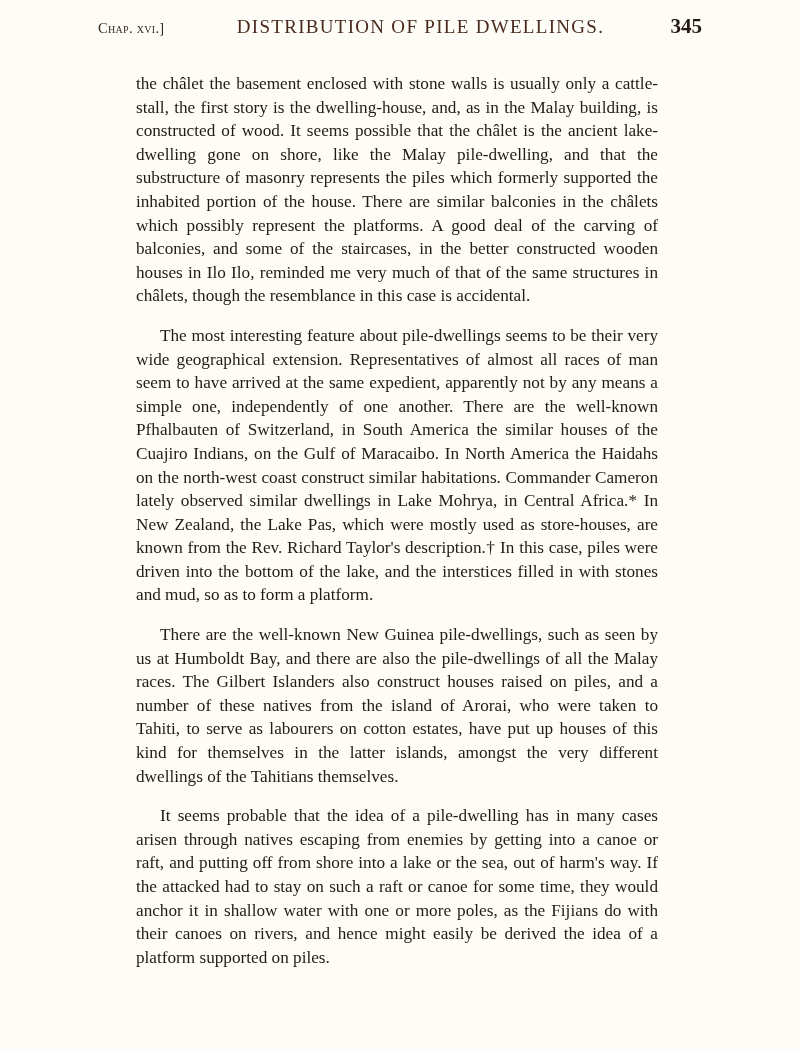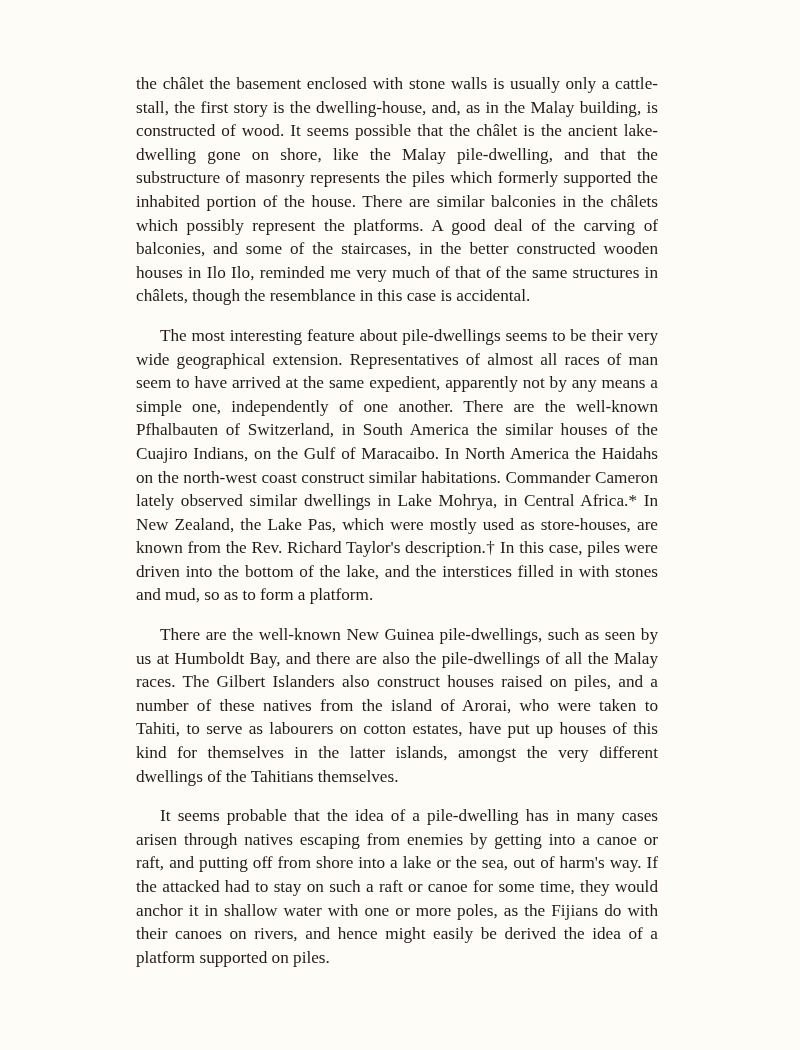--- a/index.html
+++ b/index.html
@@ -88,20 +88,25 @@
   }
   .footnotes p + p {
     margin-top: 1px;
   }
 </style>
 </head>
 <body>
 
 <div class="page">
 
+  <div class="header">
+    <span class="chap">Chap. xvi.]</span>
+    <span class="running-title">DISTRIBUTION OF PILE DWELLINGS.</span>
+    <span class="page-number">345</span>
+  </div>
 
   <div class="body-text">
     <p class="first">the châlet the basement enclosed with stone walls is usually only a cattle-stall, the first story is the dwelling-house, and, as in the Malay building, is constructed of wood. It seems possible that the châlet is the ancient lake-dwelling gone on shore, like the Malay pile-dwelling, and that the substructure of masonry represents the piles which formerly supported the inhabited portion of the house. There are similar balconies in the châlets which possibly represent the platforms. A good deal of the carving of balconies, and some of the staircases, in the better constructed wooden houses in Ilo Ilo, reminded me very much of that of the same structures in châlets, though the resemblance in this case is accidental.</p>
     <p>The most interesting feature about pile-dwellings seems to be their very wide geographical extension. Representatives of almost all races of man seem to have arrived at the same expedient, apparently not by any means a simple one, independently of one another. There are the well-known Pfhalbauten of Switzerland, in South America the similar houses of the Cuajiro Indians, on the Gulf of Maracaibo. In North America the Haidahs on the north-west coast construct similar habitations. Commander Cameron lately observed similar dwellings in Lake Mohrya, in Central Africa.* In New Zealand, the Lake Pas, which were mostly used as store-houses, are known from the Rev. Richard Taylor's description.† In this case, piles were driven into the bottom of the lake, and the interstices filled in with stones and mud, so as to form a platform.</p>
     <p>There are the well-known New Guinea pile-dwellings, such as seen by us at Humboldt Bay, and there are also the pile-dwellings of all the Malay races. The Gilbert Islanders also construct houses raised on piles, and a number of these natives from the island of Arorai, who were taken to Tahiti, to serve as labourers on cotton estates, have put up houses of this kind for themselves in the latter islands, amongst the very different dwellings of the Tahitians themselves.</p>
     <p>It seems probable that the idea of a pile-dwelling has in many cases arisen through natives escaping from enemies by getting into a canoe or raft, and putting off from shore into a lake or the sea, out of harm's way. If the attacked had to stay on such a raft or canoe for some time, they would anchor it in shallow water with one or more poles, as the Fijians do with their canoes on rivers, and hence might easily be derived the idea of a platform supported on piles.</p>
   </div>
 
 
 </div>

